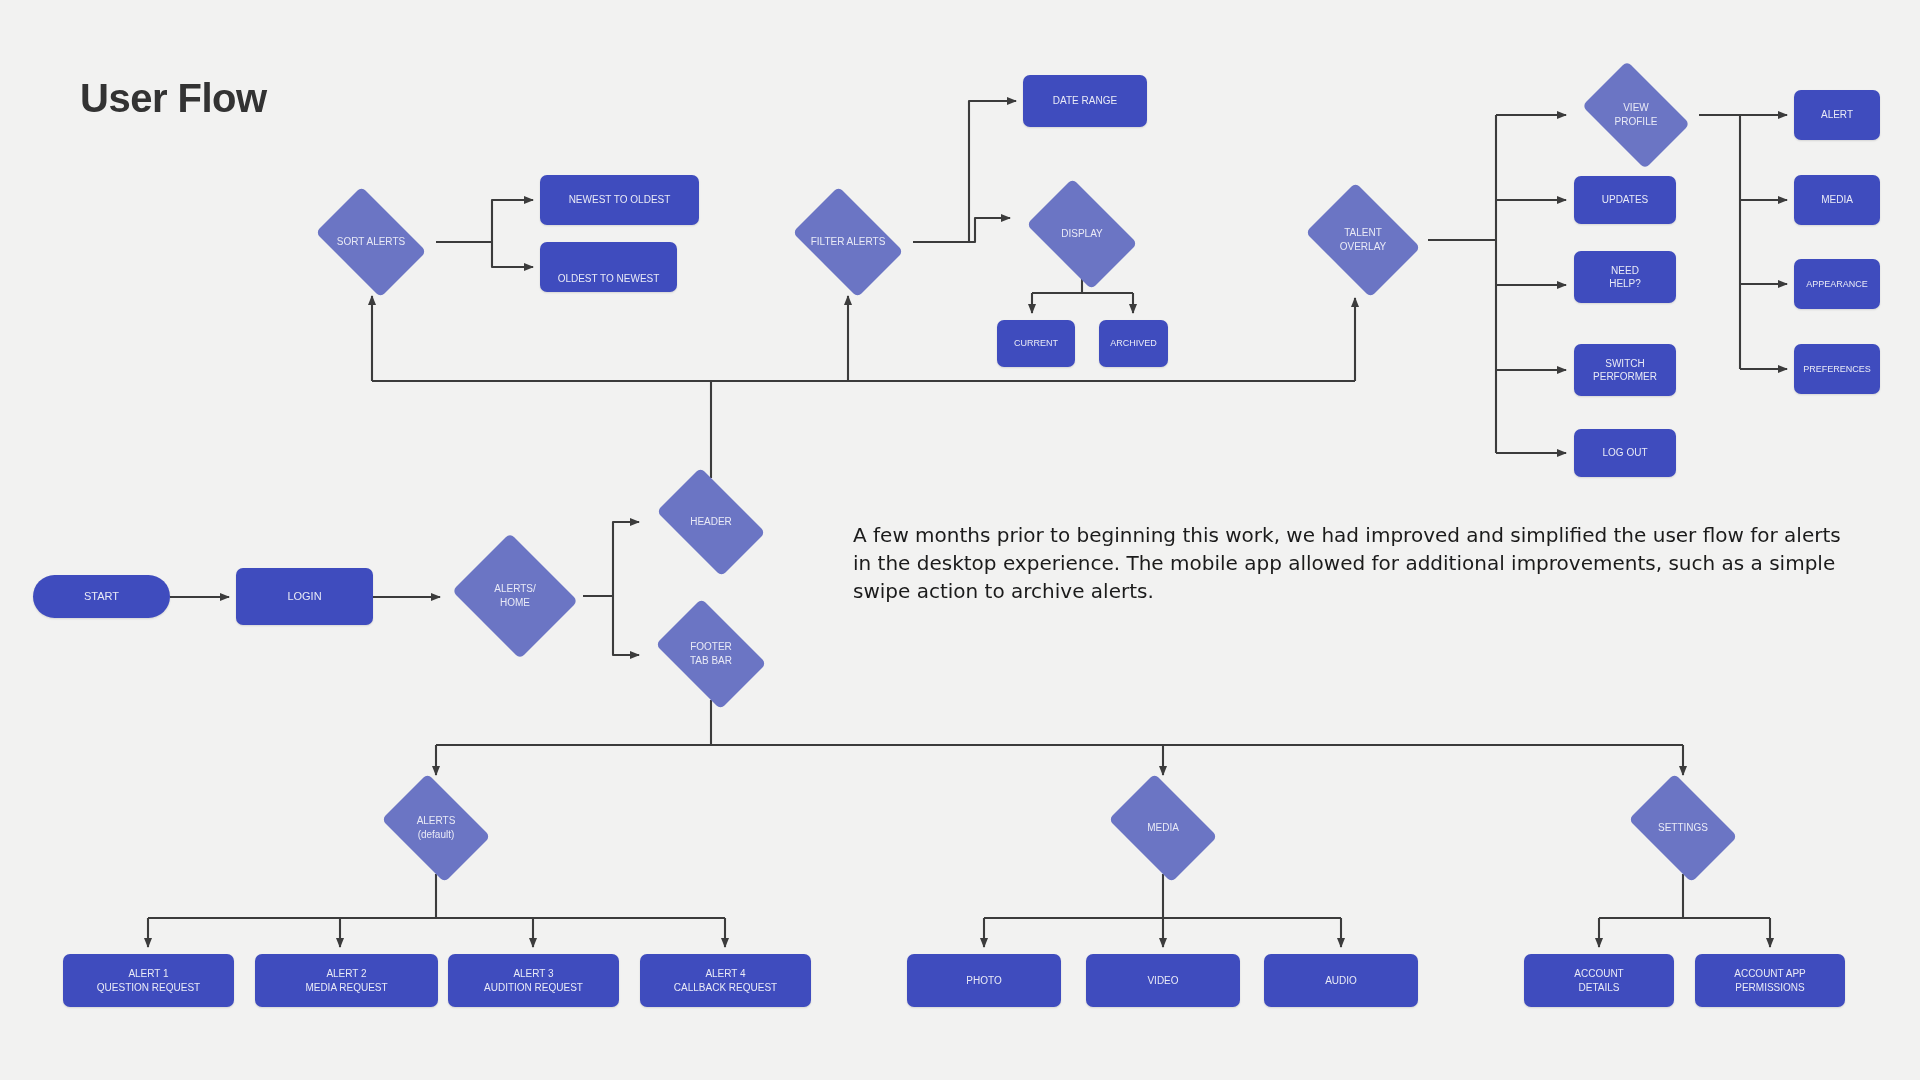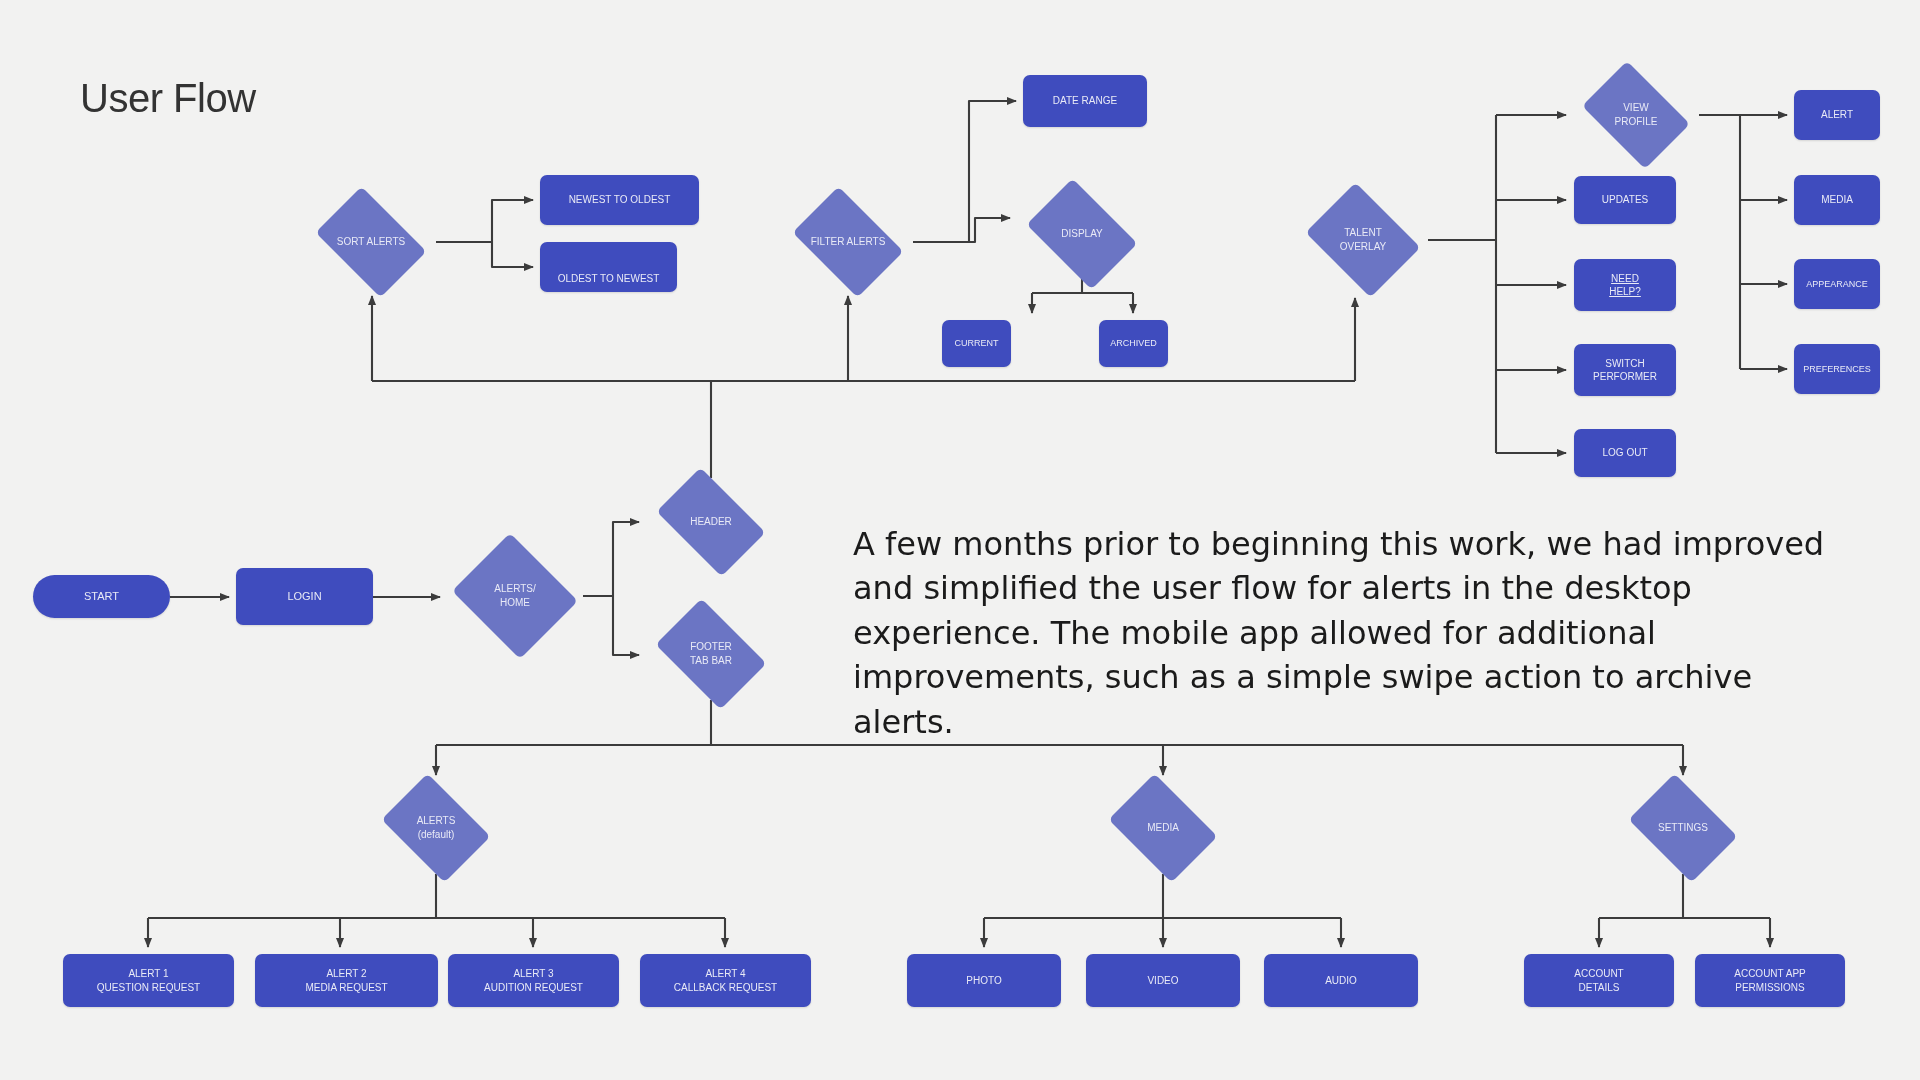--- a/index.html
+++ b/index.html
@@ -18,30 +18,30 @@
     position: absolute;
     inset: 0;
     width: 1920px;
     height: 1080px;
   }
   .title {
     position: absolute;
     left: 80px;
     top: 76px;
     font-size: 40px;
-    font-weight: normal;
+    font-weight: bold;
     color: #333333;
     letter-spacing: -0.5px;
   }
   .note {
     position: absolute;
     left: 853px;
     top: 522px;
     width: 1000px;
-    font-size: 32px;
+    font-size: 20px;
     line-height: 1.39;
     color: #1b1b1b;
     font-family: "DejaVu Sans", sans-serif;
     font-weight: 400;
   }
   .node {
     position: absolute;
     display: flex;
     align-items: center;
     justify-content: center;
@@ -210,40 +210,40 @@
       <div class="diamond-shape" style="background: rgb(107, 117, 196);"></div>
       <div class="diamond-label" style="font-size: 10px; color: rgb(233, 234, 246);">FILTER ALERTS</div>
     </div>
     <div class="node rect" style="left: 1023px; top: 75px; width: 124px; height: 52px; background: rgb(63, 76, 190);">
       <span class="lbl" style="font-size: 10px; color: rgb(233, 234, 246);">DATE RANGE</span>
     </div>
     <div class="diamond-wrap" style="left: 1017px; top: 188px; width: 130px; height: 92px;">
       <div class="diamond-shape" style="background: rgb(107, 117, 196);"></div>
       <div class="diamond-label" style="font-size: 10px; color: rgb(233, 234, 246);">DISPLAY</div>
     </div>
-    <div class="node rect" style="left: 942px; top: 320px; width: 69px; height: 47px; background: rgb(63, 76, 190);">
+    <div class="node rect" style="left: 997px; top: 320px; width: 78px; height: 47px; background: rgb(63, 76, 190);">
       <span class="lbl" style="font-size: 9px; color: rgb(233, 234, 246);">CURRENT</span>
     </div>
     <div class="node rect" style="left: 1099px; top: 320px; width: 69px; height: 47px; background: rgb(63, 76, 190);">
       <span class="lbl" style="font-size: 9px; color: rgb(233, 234, 246);">ARCHIVED</span>
     </div>
     <div class="diamond-wrap" style="left: 1298px; top: 190px; width: 130px; height: 100px;">
       <div class="diamond-shape" style="background: rgb(107, 117, 196);"></div>
       <div class="diamond-label" style="font-size: 10px; color: rgb(233, 234, 246);">TALENT
 OVERLAY</div>
     </div>
     <div class="diamond-wrap" style="left: 1573px; top: 70px; width: 126px; height: 90px;">
       <div class="diamond-shape" style="background: rgb(107, 117, 196);"></div>
       <div class="diamond-label" style="font-size: 10px; color: rgb(233, 234, 246);">VIEW
 PROFILE</div>
     </div>
     <div class="node rect" style="left: 1574px; top: 176px; width: 102px; height: 48px; background: rgb(63, 76, 190);">
       <span class="lbl" style="font-size: 10px; color: rgb(233, 234, 246);">UPDATES</span>
     </div>
-    <div class="node rect" style="left: 1574px; top: 259px; width: 102px; height: 52px; background: rgb(63, 76, 190); text-decoration: underline;">
+    <div class="node rect" style="left: 1574px; top: 251px; width: 102px; height: 52px; background: rgb(63, 76, 190);">
       <span class="lbl" style="font-size: 10px; color: rgb(233, 234, 246);">NEED
 HELP?</span>
     </div>
     <div class="node rect" style="left: 1574px; top: 344px; width: 102px; height: 52px; background: rgb(63, 76, 190);">
       <span class="lbl" style="font-size: 10px; color: rgb(233, 234, 246);">SWITCH
 PERFORMER</span>
     </div>
     <div class="node rect" style="left: 1574px; top: 429px; width: 102px; height: 48px; background: rgb(63, 76, 190);">
       <span class="lbl" style="font-size: 10px; color: rgb(233, 234, 246);">LOG OUT</span>
     </div>

